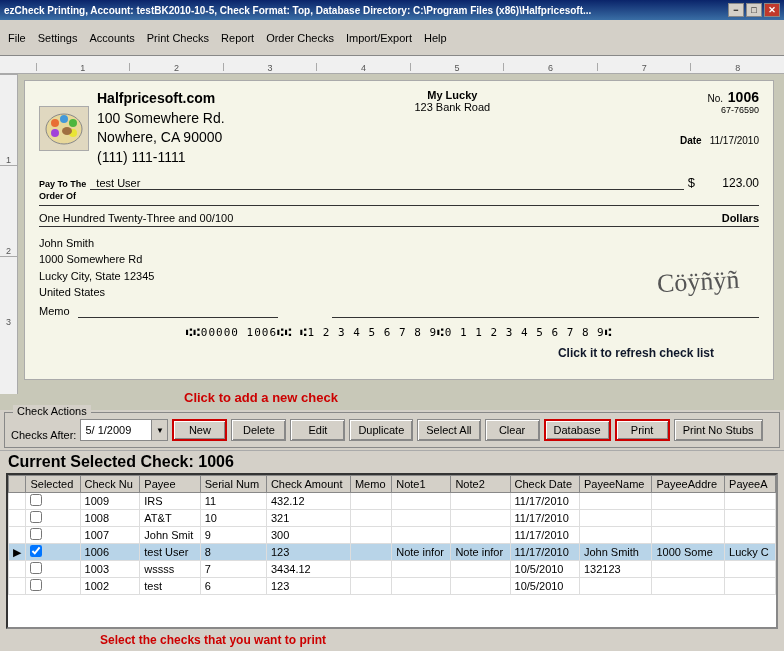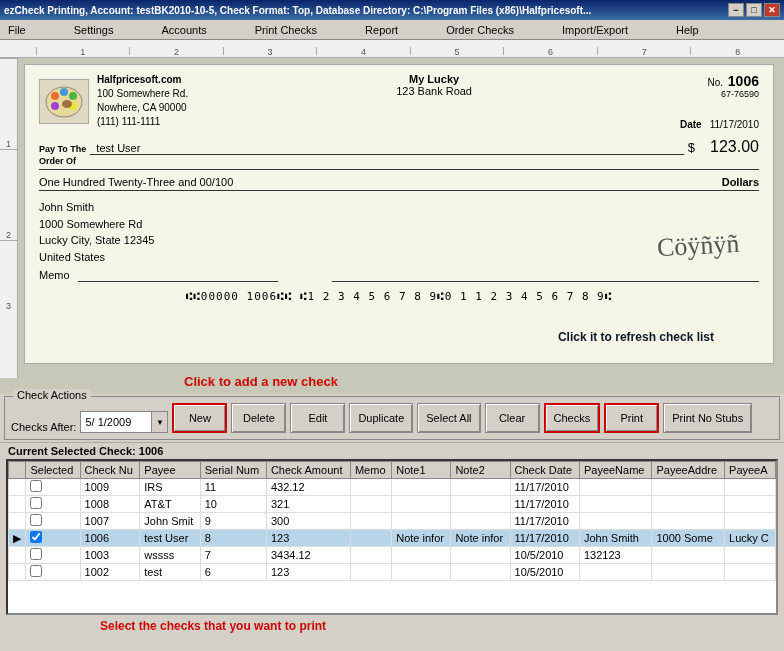--- a/index.html
+++ b/index.html
@@ -4,57 +4,57 @@
   <style>
     * { box-sizing: border-box; margin: 0; padding: 0; }
     body { font-family: 'MS Sans Serif', Arial, sans-serif; font-size: 11px; background: #d4d0c8; width: 784px; height: 651px; overflow: hidden; }
     
     
     .title-bar { background: linear-gradient(to bottom, #0a246a, #3a6ea5); color: white; height: 20px; display: flex; align-items: center; justify-content: space-between; padding: 0 4px; font-size: 11px; font-weight: bold; }
     .title-bar-buttons { display: flex; gap: 2px; }
     .title-btn { width: 16px; height: 14px; background: #d4d0c8; border: 1px solid #888; display: flex; align-items: center; justify-content: center; font-size: 9px; cursor: pointer; color: black; }
     
     
-    .menu-bar { background: #d4d0c8; height: 20px; display: flex; align-items: center; border-bottom: 1px solid #888; padding: 0 2px; gap: 36px; }
+    .menu-bar { background: #d4d0c8; height: 36px; display: flex; align-items: center; border-bottom: 1px solid #888; padding: 0 2px; }
     .menu-item { padding: 2px 6px; font-size: 11px; cursor: pointer; }
     
     
     .ruler { background: #f0f0f0; height: 18px; border-bottom: 1px solid #aaa; display: flex; align-items: flex-end; padding-bottom: 2px; position: relative; overflow: hidden; }
     .ruler-marks { display: flex; width: 100%; padding-left: 18px; }
     .ruler-mark { flex: 1; text-align: center; font-size: 9px; color: #555; border-left: 1px solid #aaa; height: 8px; display: flex; align-items: flex-start; justify-content: center; padding-top: 0px; }
     .left-ruler { width: 18px; background: #f0f0f0; border-right: 1px solid #aaa; display: flex; flex-direction: column; align-items: center; }
     .left-ruler-mark { font-size: 9px; color: #555; border-top: 1px solid #aaa; width: 100%; text-align: center; }
     .check-paper { background: #f5f5e8; border: 1px solid #aaa; padding: 8px 14px 6px 14px; position: relative; min-height: 300px; }
     
     
     .check-header { display: flex; justify-content: space-between; align-items: flex-start; margin-bottom: 6px; }
     .check-logo-area { display: flex; align-items: center; gap: 8px; }
     .check-logo { width: 50px; height: 45px; background: #e0d8c0; border: 1px solid #aaa; display: flex; align-items: center; justify-content: center; font-size: 20px; }
-    .check-company { font-size: 10px; line-height: 1.4; }
+    .check-company { font-size: 14px; line-height: 1.4; }
     .check-bank { text-align: center; font-size: 11px; }
     .check-number-area { text-align: right; font-size: 10px; }
     .check-date-line { display: flex; align-items: center; gap: 4px; margin-top: 4px; }
     
     .check-address { margin-top: 8px; font-size: 11px; line-height: 1.5; }
     
     .check-signature-area { display: flex; justify-content: flex-end; margin-top: -20px; margin-bottom: 10px; }
     .signature { font-family: 'Brush Script MT', cursive; font-size: 28px; color: #333; transform: rotate(-5deg); }
     
     .check-memo-line { display: flex; align-items: baseline; gap: 4px; font-size: 11px; }
     
     .check-micr { text-align: center; font-size: 12px; letter-spacing: 2px; margin-top: 8px; font-family: monospace; }
     
     
     .click-hint-add { color: #cc0000; font-size: 13px; font-weight: bold; margin: 4px 0 0 80px; }
     
-    .action-btn { height: 30px; min-width: 55px; padding: 0 8px; border: 1px solid #888; background: #d4d0c8; font-size: 11px; cursor: pointer; display: flex; align-items: center; justify-content: center; box-shadow: 1px 1px 0 #fff inset, -1px -1px 0 #888 inset; }
+    .action-btn { height: 22px; min-width: 55px; padding: 0 8px; border: 1px solid #888; background: #d4d0c8; font-size: 11px; cursor: pointer; display: flex; align-items: center; justify-content: center; box-shadow: 1px 1px 0 #fff inset, -1px -1px 0 #888 inset; }
     .action-btn-outlined { border: 2px solid #cc0000; }
     
     
-    .current-check-bar { background: #d4d0c8; padding: 2px 8px; font-size: 11px; font-weight: bold; border-top: 1px solid #aaa; }
+    .current-check-bar { background: #d4d0c8; padding: 2px 8px; font-size: 16px; font-weight: bold; border-top: 1px solid #aaa; }
     
     
     .check-table-container { border: 2px inset #888; background: white; margin: 0 6px 4px 6px; overflow-y: auto; height: 156px; }
     .check-table { width: 100%; border-collapse: collapse; font-size: 11px; }
     .check-table th { background: #d4d0c8; border: 1px solid #888; padding: 2px 4px; text-align: left; font-weight: normal; position: sticky; top: 0; }
     .check-table td { border: 1px solid #ddd; padding: 1px 4px; white-space: nowrap; }
     .check-table tr.selected { background: #b8d4e8; }
     
     
     .select-hint { color: #cc0000; font-size: 12px; font-weight: bold; margin: 2px 0 2px 50px; }
@@ -143,21 +143,21 @@
             <span style="margin-left:4px;">11/17/2010</span>
           </div>
         </div>
       </div>
 
       <div style="display:flex; align-items:baseline; margin-top:8px; border-bottom:1px solid #333; padding-bottom:2px;">
         <span style="font-size:9px; font-weight:bold; line-height:1.3; white-space:pre-line;">Pay To The
 Order Of</span>
         <span style="flex:1; padding-left:6px; font-size:11px; border-bottom:1px solid #333; margin-left:4px; margin-bottom:-2px;">test User</span>
         <span style="margin: 0 4px; font-size:13px;">$</span>
-        <span style="font-size:16px; min-width:60px; text-align:right;">123.00</span>
+        <span style="font-size:12px; min-width:60px; text-align:right;">123.00</span>
       </div>
 
       <div style="display:flex; justify-content:space-between; margin-top:6px; border-bottom:1px solid #333; padding-bottom:2px;">
         <span>One Hundred Twenty-Three and 00/100</span>
         <span style="font-weight:bold;">Dollars</span>
       </div>
 
       <div style="display:flex; justify-content:space-between;">
         <div class="check-address">
           <div>John Smith</div>
@@ -195,21 +195,21 @@
     <div style="display:flex; border:1px solid #888; height:22px;">
       <div style="background:white; padding:0 4px; display:flex; align-items:center; font-size:11px; min-width:70px;">5/ 1/2009</div>
       <div style="width:16px; background:#d4d0c8; border-left:1px solid #888; display:flex; align-items:center; justify-content:center; cursor:pointer; font-size:8px;">▼</div>
     </div>
     <button class="action-btn action-btn-outlined">New</button>
     <button class="action-btn">Delete</button>
     <button class="action-btn">Edit</button>
     <button class="action-btn">Duplicate</button>
     <button class="action-btn">Select All</button>
     <button class="action-btn">Clear</button>
-    <button class="action-btn action-btn-outlined">Checks</button>
+    <button class="action-btn action-btn-outlined">Database</button>
     <button class="action-btn action-btn-outlined">Print</button>
     <button class="action-btn">Print No Stubs</button>
   </div>
 </div>
 
 <div class="current-check-bar">
   <span>Current Selected Check: 1006</span>
 </div>
 
 <div class="check-table-container">

